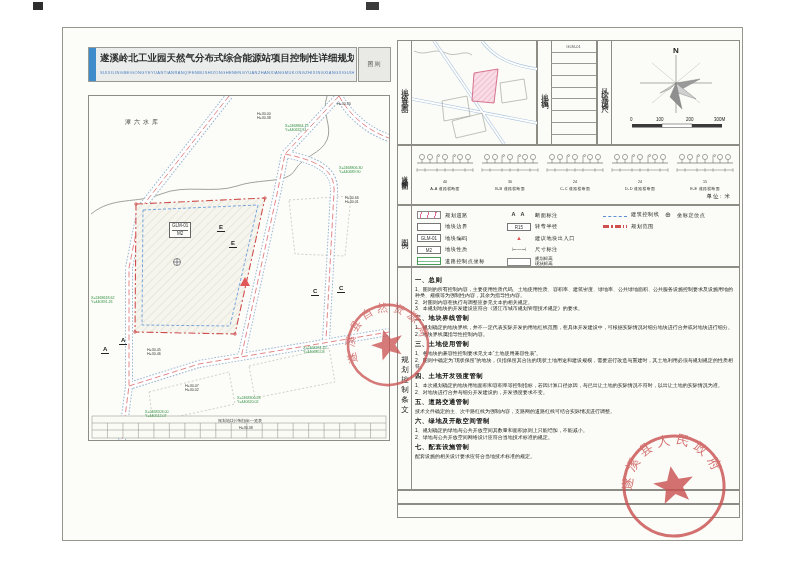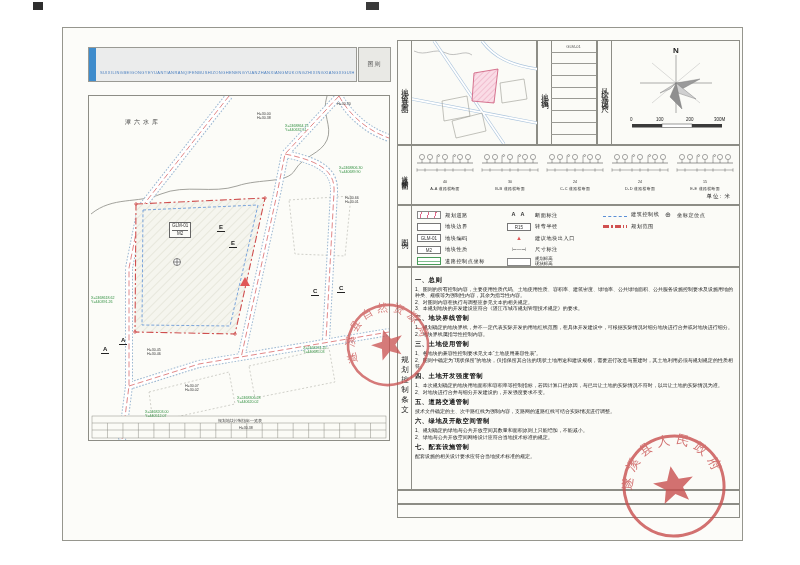--- a/index.html
+++ b/index.html
@@ -66,20 +66,21 @@
 </head>
 <body>
 
 <div class="regmark" style="left:33px;top:2px;width:10px;height:8px"></div>
 <div class="regmark" style="left:366px;top:2px;width:13px;height:8px;background:#3a3a3a"></div>
 
 <div id="frame"></div>
 
 <div id="title-bar">
   <div id="title-accent"></div>
+  <div id="title-text">遂溪岭北工业园天然气分布式综合能源站项目控制性详细规划</div>
   <div id="title-pinyin">SUIXILINGBEIGONGYEYUANTIANRANQIFENBUSHIZONGHENENGYUANZHANXIANGMUKONGZHIXINGXIANGXIGUIHUA</div>
 </div>
 <div id="title-side">图则</div>
 
 <div id="map">
   <svg id="map-svg" width="300" height="344" viewBox="0 0 300 344" style="position:absolute;left:0;top:0">
     <defs>
       <pattern id="ph1" width="6" height="6" patternUnits="userSpaceOnUse" patternTransform="rotate(45)">
         <rect width="6" height="6" fill="#f5f5ee"></rect>
         <line x1="0" y1="0" x2="0" y2="6" stroke="#d9d9ca" stroke-width="1"></line>

